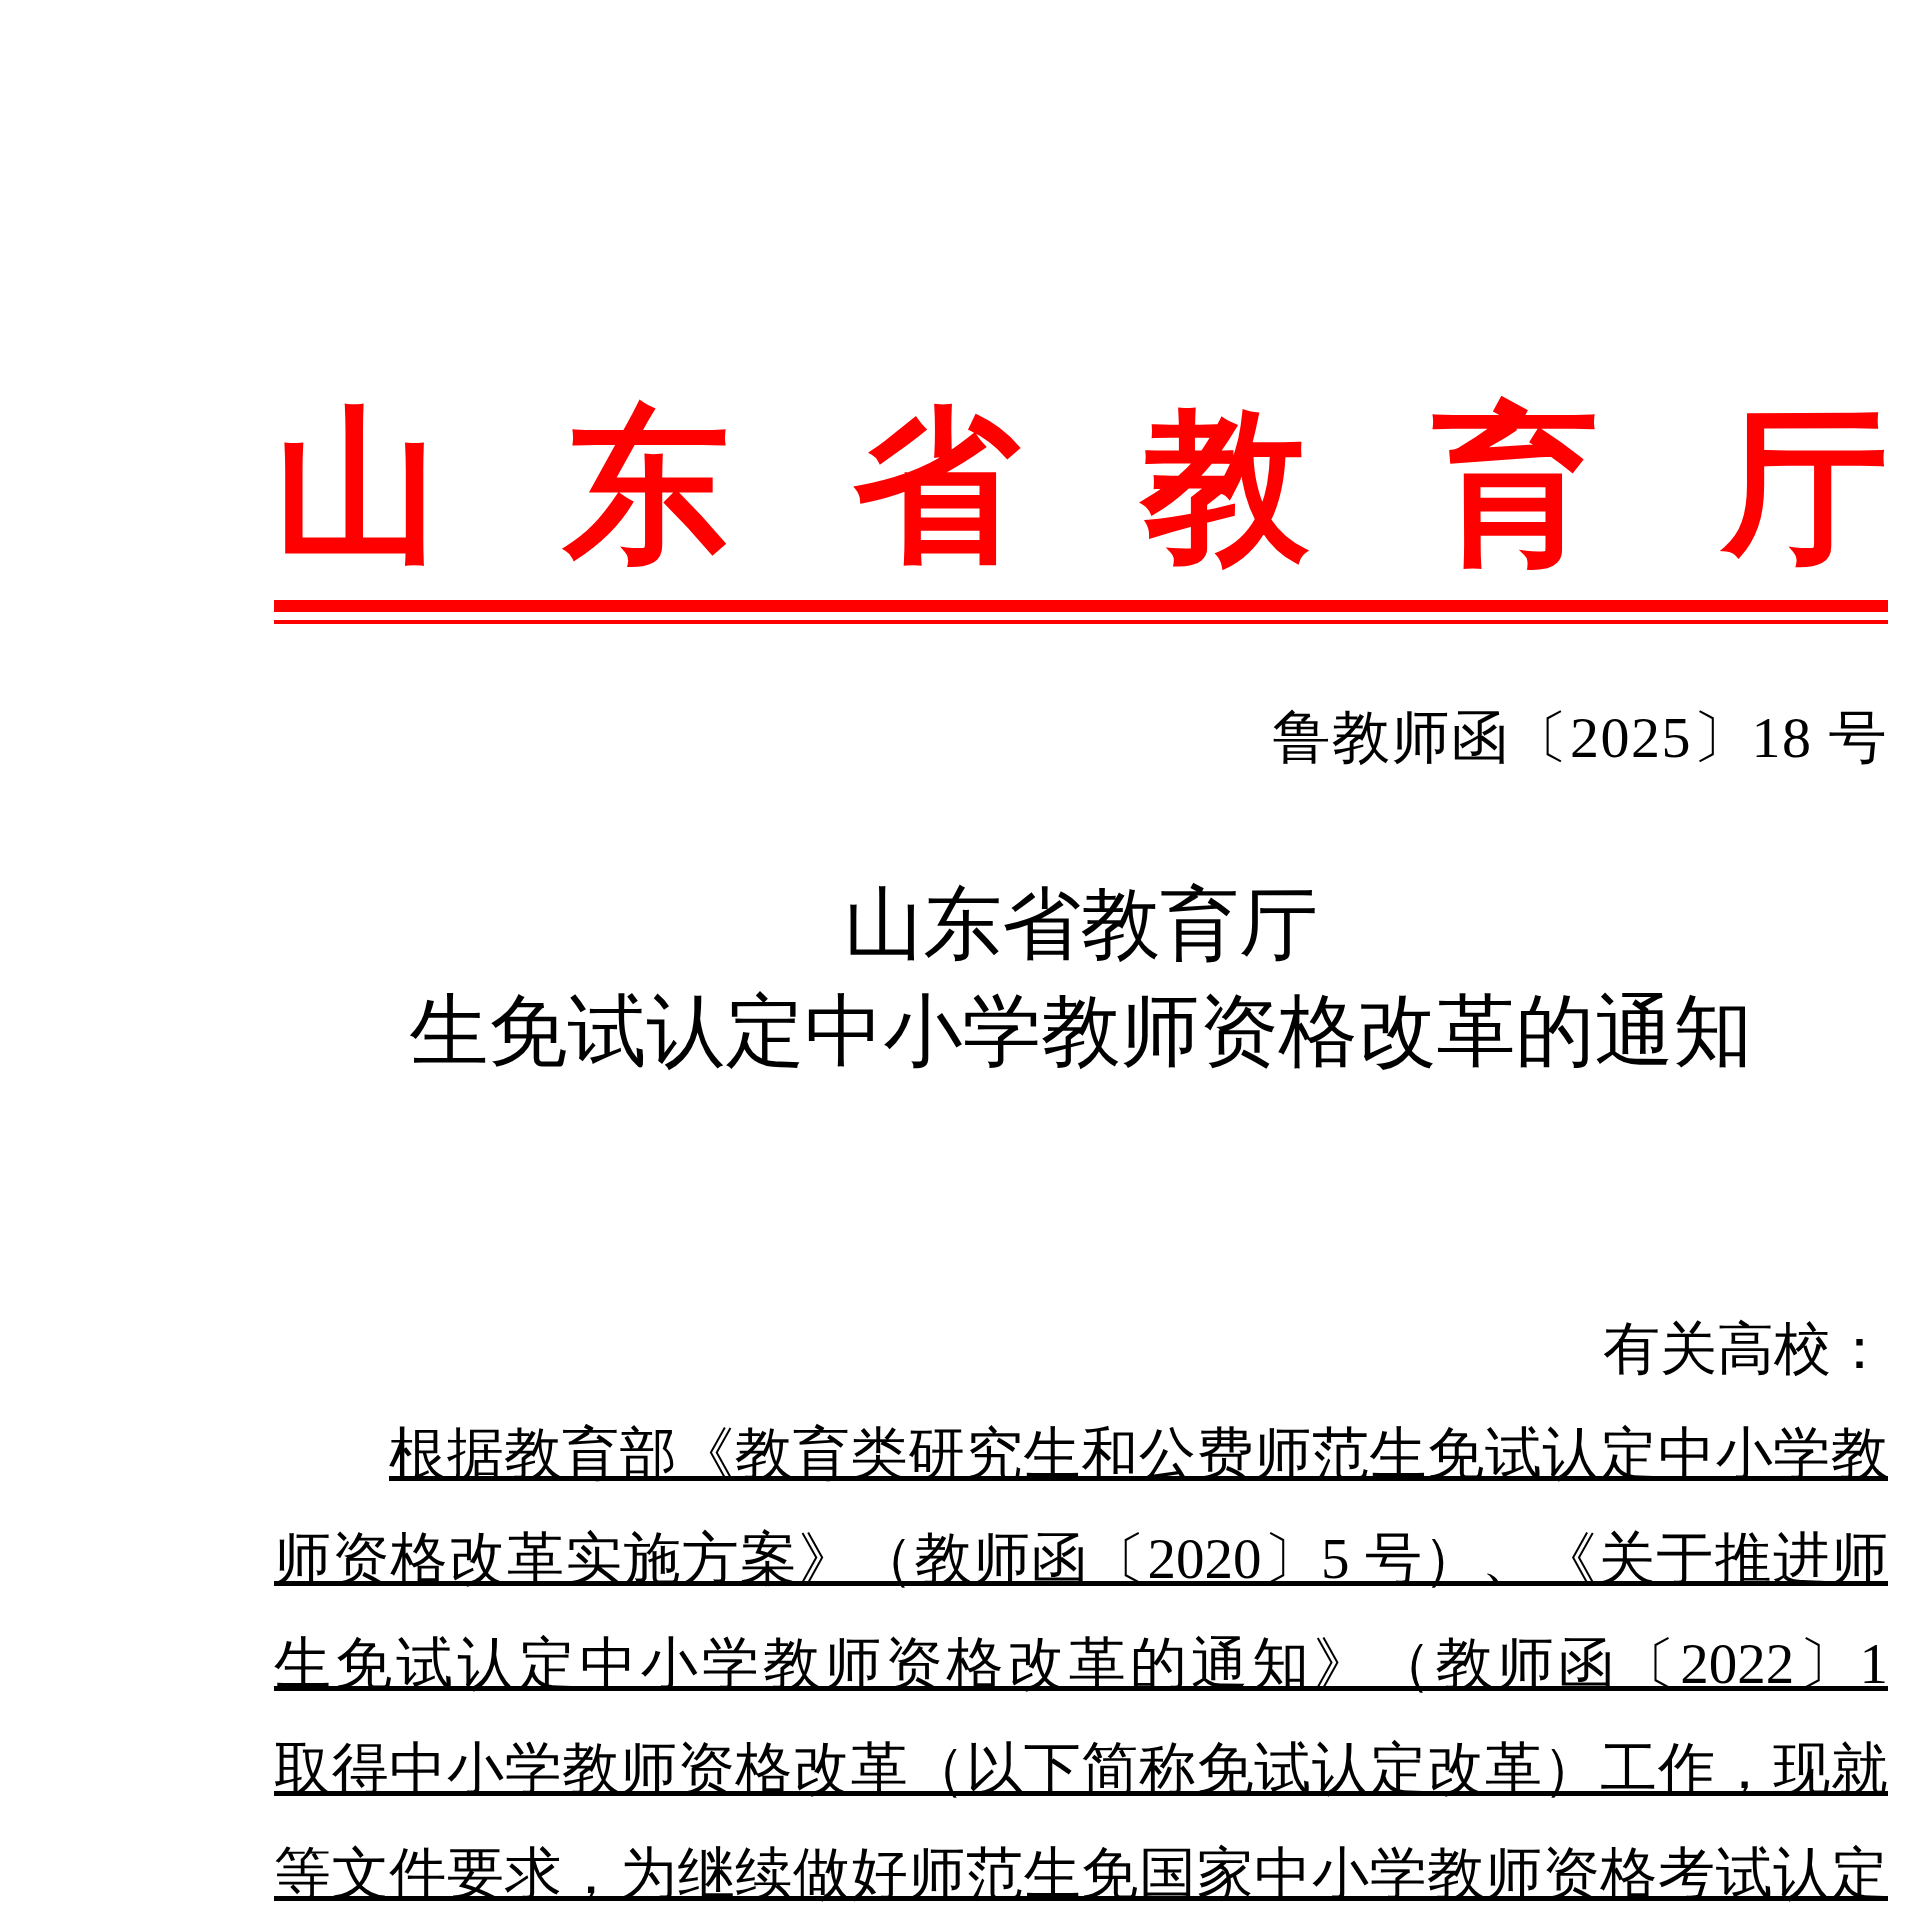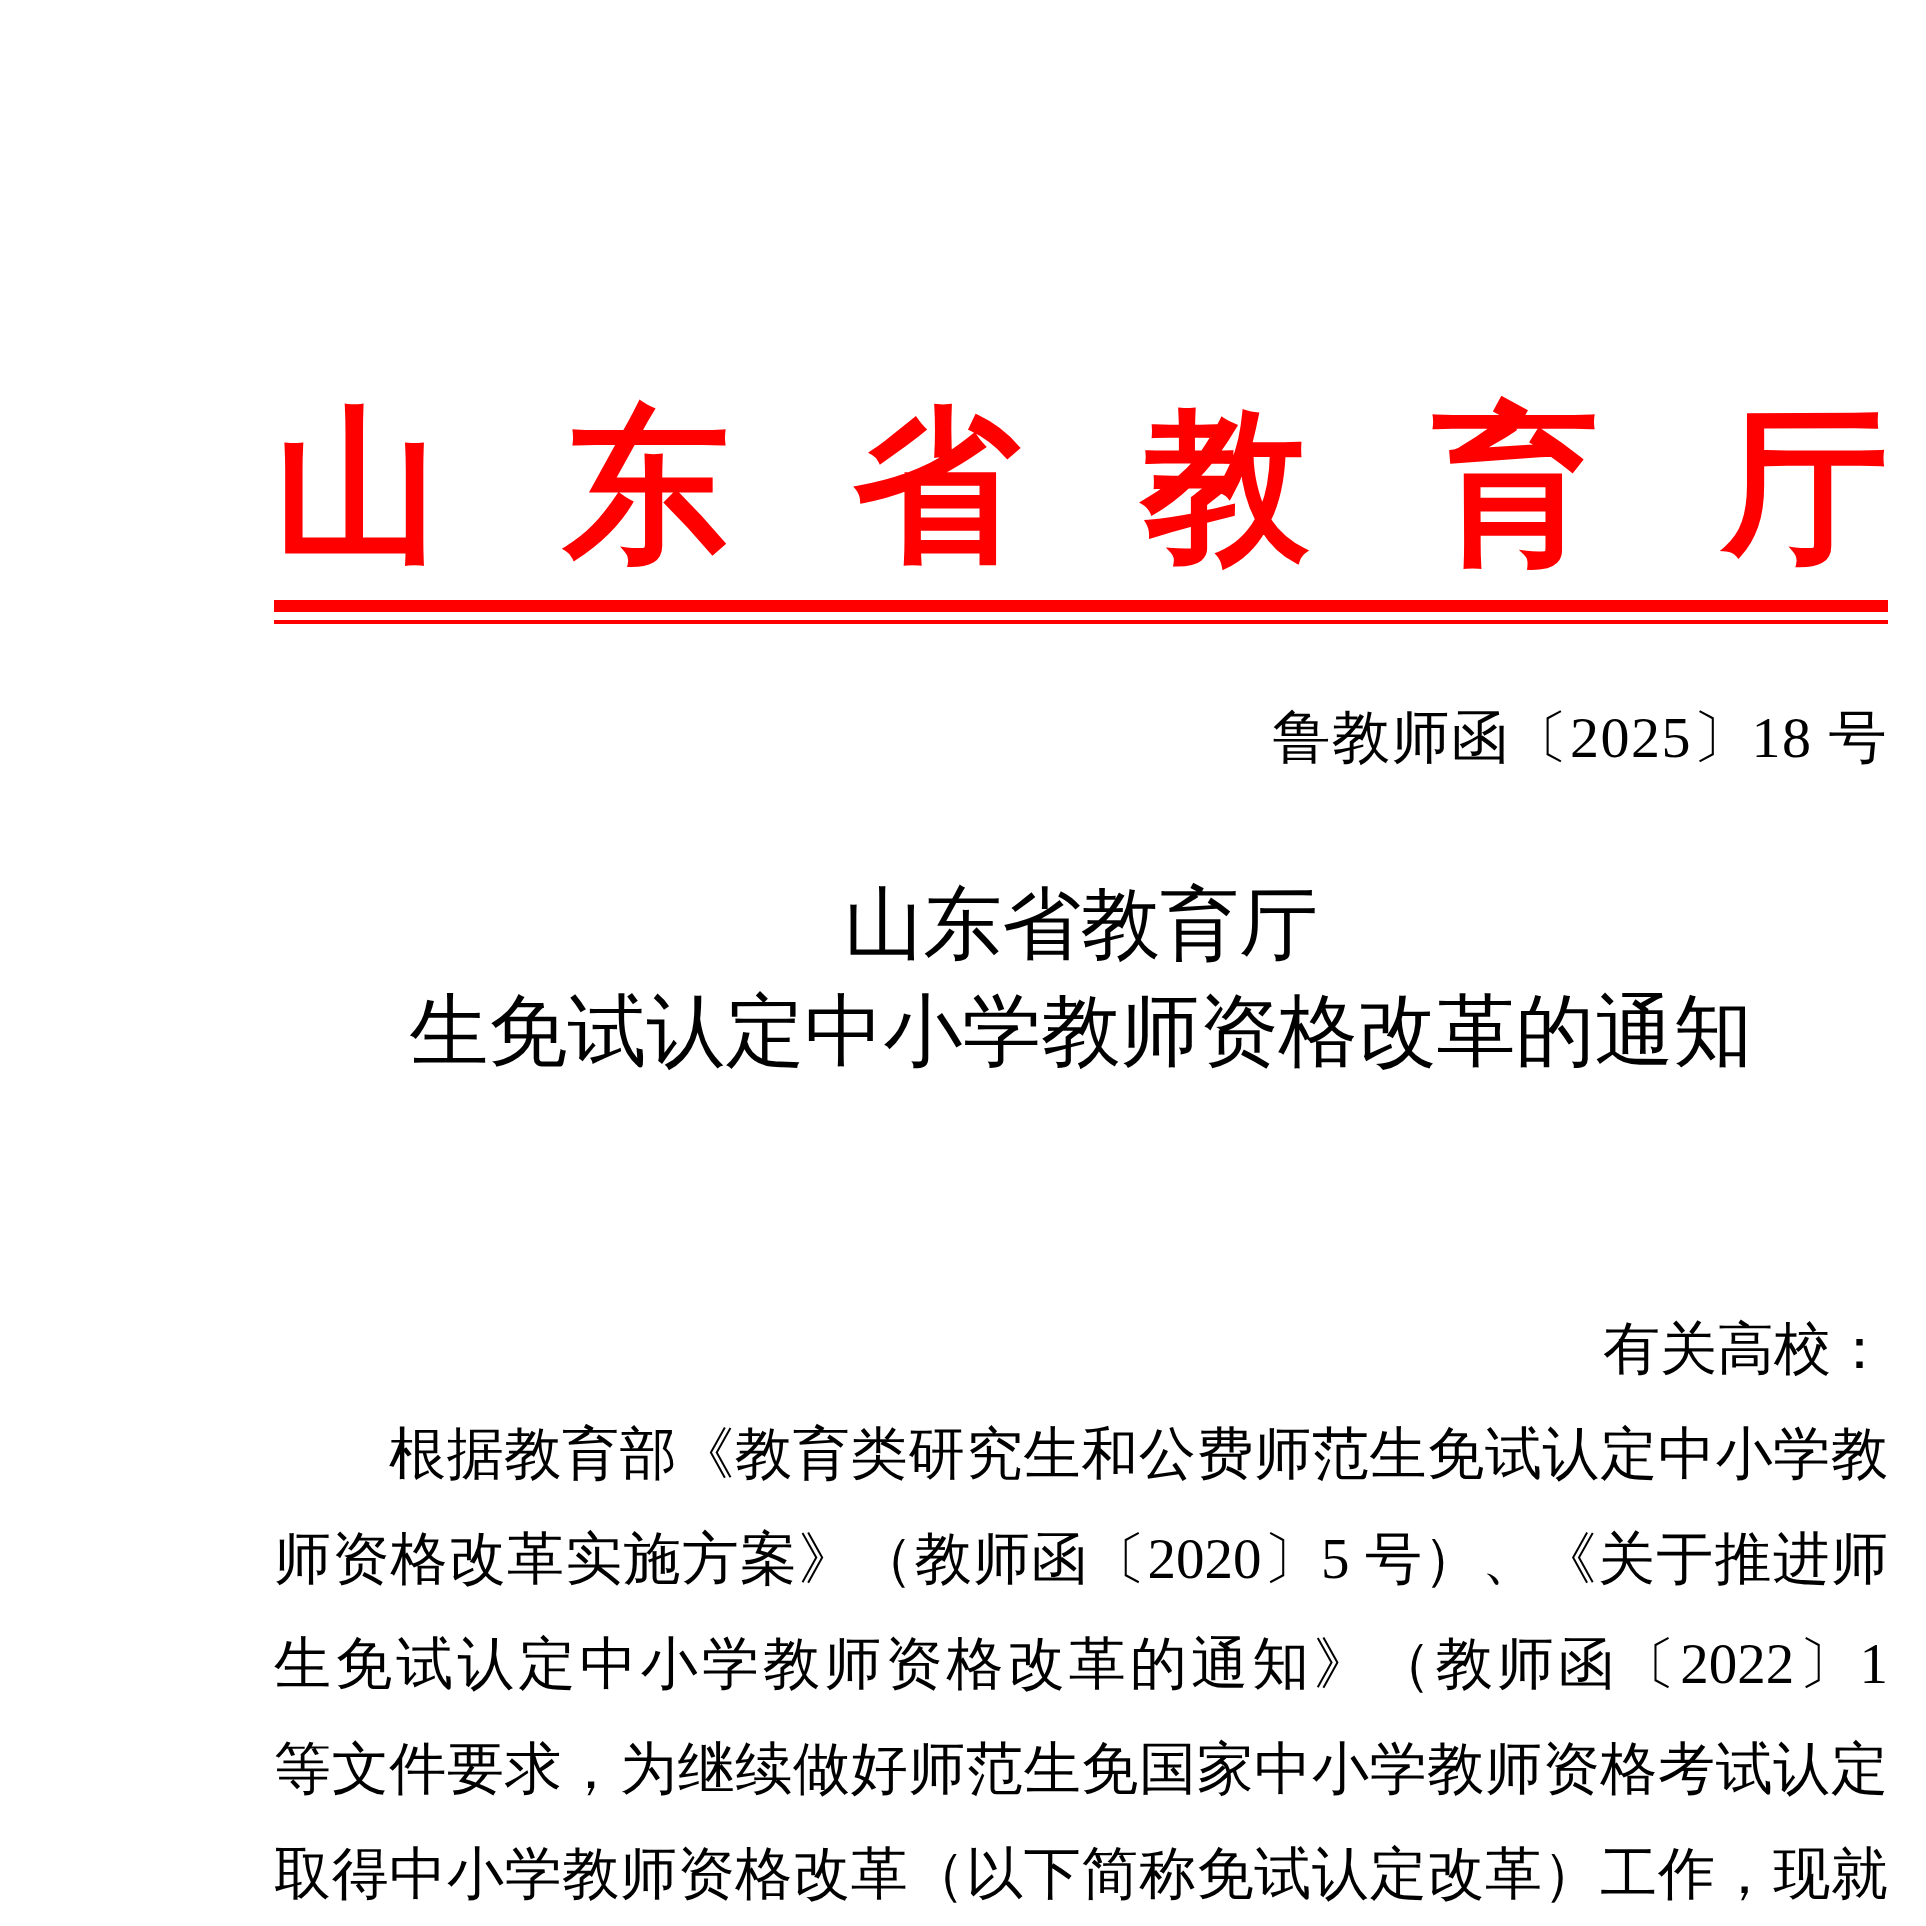--- a/index.html
+++ b/index.html
@@ -72,20 +72,21 @@
     height: 105px;
     overflow: hidden;
     text-align: right;
     white-space: nowrap;
   }
   .ln.just {
     white-space: normal;
     text-align: justify;
     text-align-last: justify;
     text-justify: inter-character;
+    text-decoration: underline;
   }
   .ln.indent { padding-left: 115px; }
 </style>
 </head>
 <body>
 
 <div class="page">
 
   <div class="abs org-name">
     <span>山</span>
@@ -104,19 +105,19 @@
   <div class="abs doc-title">
     <div>山东省教育厅</div>
     <div>生免试认定中小学教师资格改革的通知</div>
   </div>
 
   <div class="abs body-text">
     <div class="ln">有关高校：</div>
     <div class="ln indent just">根据教育部《教育类研究生和公费师范生免试认定中小学教</div>
     <div class="ln just">师资格改革实施方案》（教师函〔2020〕5 号）、《关于推进师范</div>
     <div class="ln just">生免试认定中小学教师资格改革的通知》（教师函〔2022〕1 号）</div>
+    <div class="ln just">取得中小学教师资格改革（以下简称免试认定改革）工作，现就</div>
     <div class="ln just">等文件要求，为继续做好师范生免国家中小学教师资格考试认定</div>
-    <div class="ln just">取得中小学教师资格改革（以下简称免试认定改革）工作，现就</div>
 
   </div>
 
 </div>
 
 
 </body></html>

